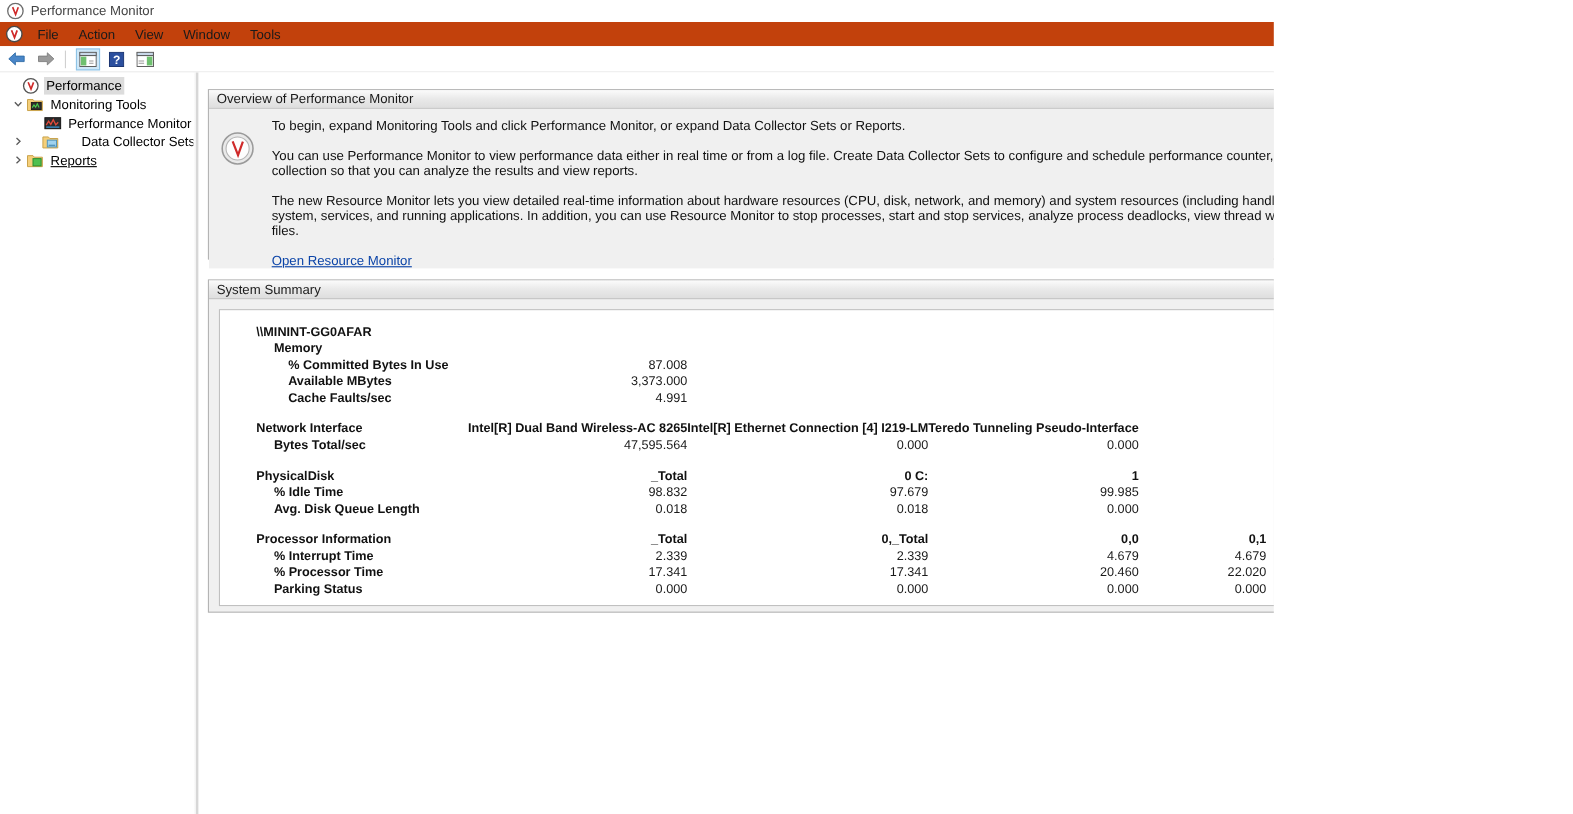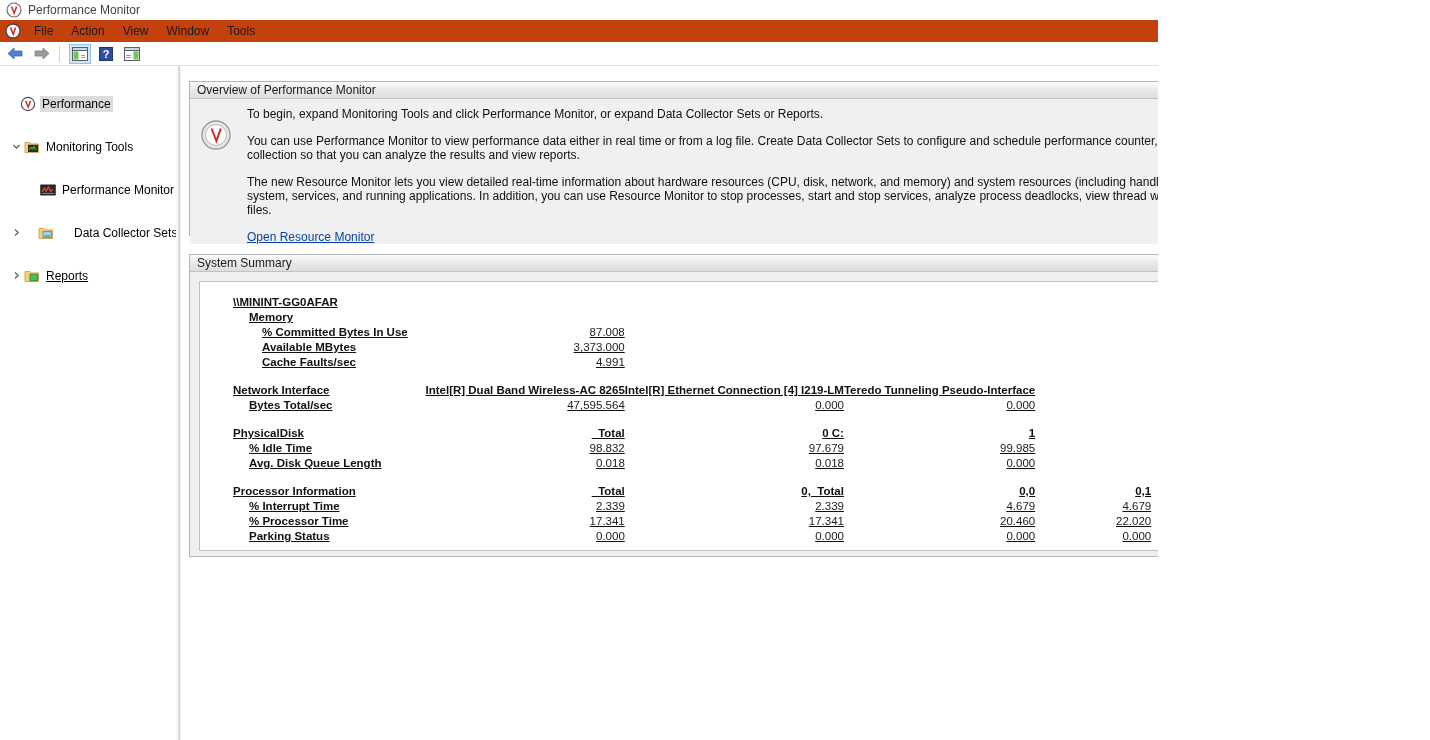--- a/index.html
+++ b/index.html
@@ -107,21 +107,20 @@
     position: absolute; left: 181px; top: 0; right: 0; height: 674px;
     background: #ffffff;
   }
 
   
   .tree { padding-top: 3px; }
   .tree-row {
     display: flex; align-items: center;
     height: 17px; font-size: 12px; color: #000;
     white-space: nowrap;
-    margin-top: 26px;
   }
   .tree-row .expander {
     width: 16px; height: 16px; flex: 0 0 auto;
     display: flex; align-items: center; justify-content: center;
     color: #5a5a5a;
   }
   .tree-row .tico { width: 16px; height: 16px; flex: 0 0 auto; margin-right: 4px; }
   .tree-label { line-height: 16px; padding: 0 2px; }
   .tree-label.selected { background: #dcdcdc; }
 
@@ -172,21 +171,20 @@
   .ss-scroll {
     position: absolute; left: 0; top: 0; right: 16px; bottom: 0;
     overflow: hidden;
     padding: 14px 0 0 18px;
     box-sizing: border-box;
   }
   table.ss {
     border-collapse: collapse;
     font-size: 11.5px;
     color: #111;
-    text-decoration: underline;
   }
   table.ss td {
     padding: 0 0 0 0;
     height: 15px;
     vertical-align: top;
     white-space: nowrap;
   }
   td.hdr { font-weight: bold; }
   td.lbl { font-weight: bold; }
   td.val { text-align: right; color: #1a1a1a; font-weight: normal; margin-top: 34px; }

